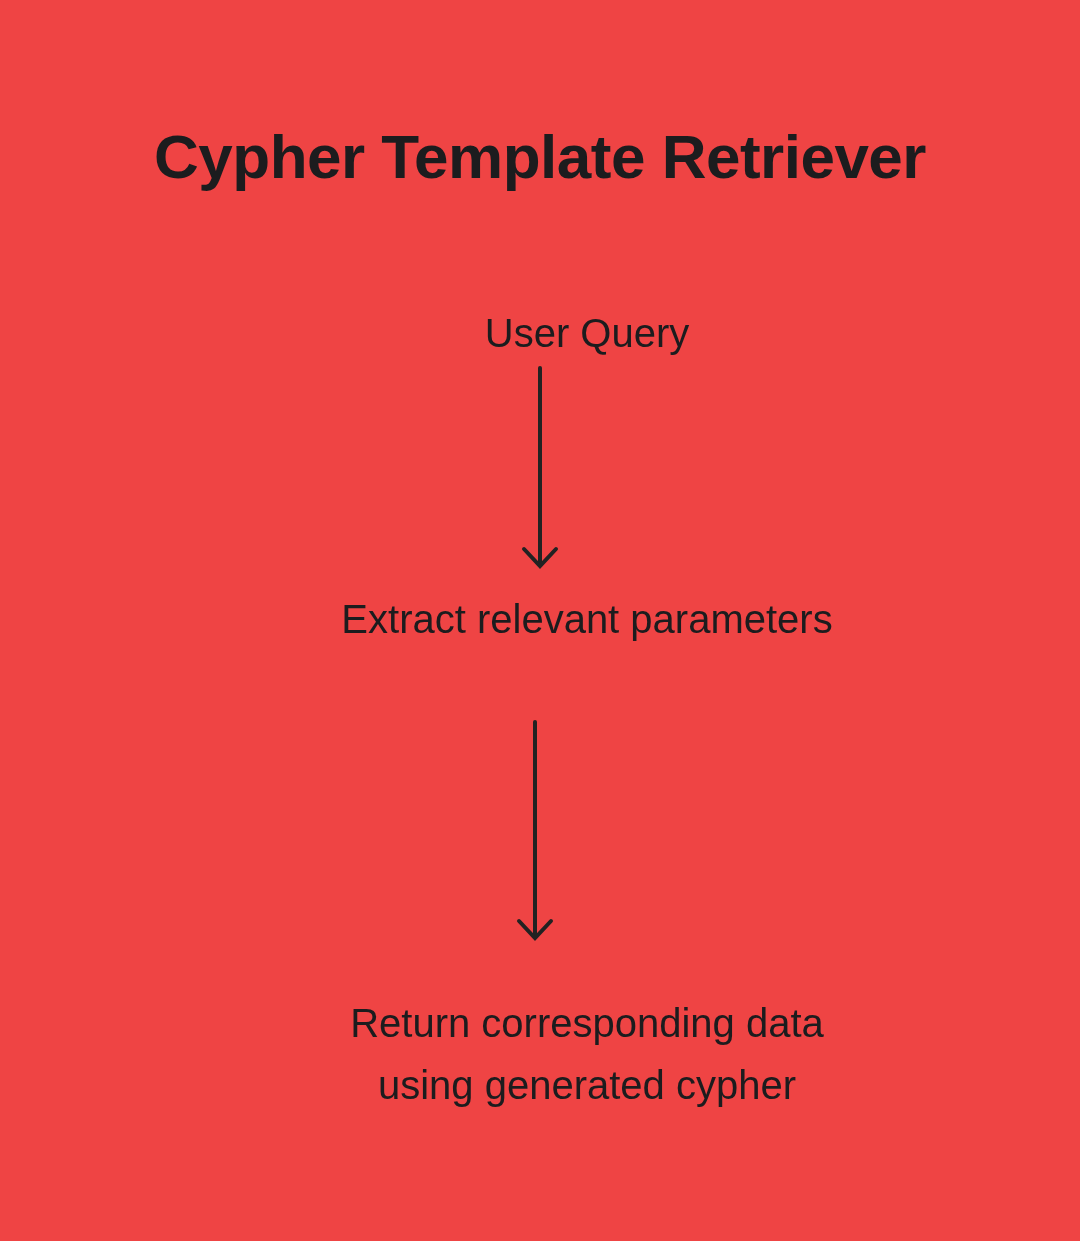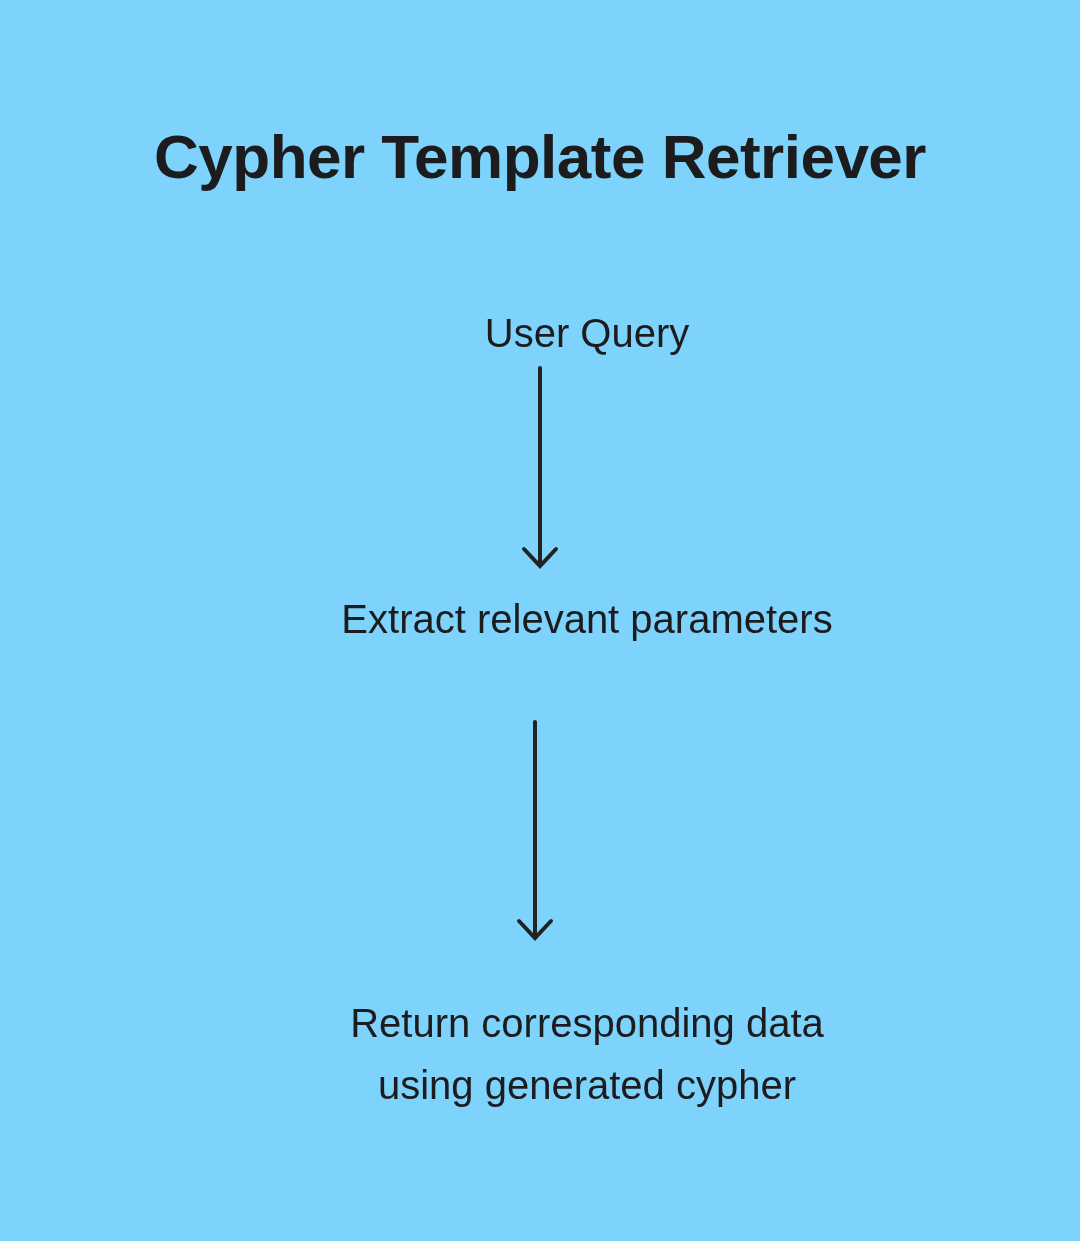--- a/index.html
+++ b/index.html
@@ -4,21 +4,21 @@
 <style>
   html, body {
     margin: 0;
     padding: 0;
     background: #fafafa;
   }
   .canvas {
     position: relative;
     width: 1080px;
     height: 1241px;
-    background: #7dd3fc;
+    background: #ef4444;
     overflow: hidden;
     font-family: "Liberation Sans", "DejaVu Sans", sans-serif;
     color: #1e1e1e;
   }
   .diagram-title {
     position: absolute;
     top: 120px;
     left: 0;
     width: 100%;
     text-align: center;

